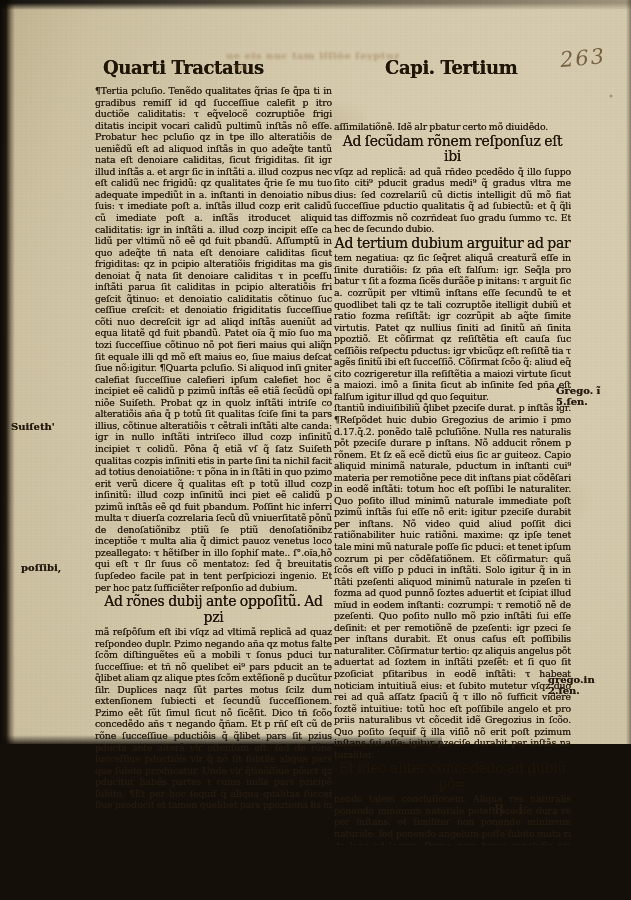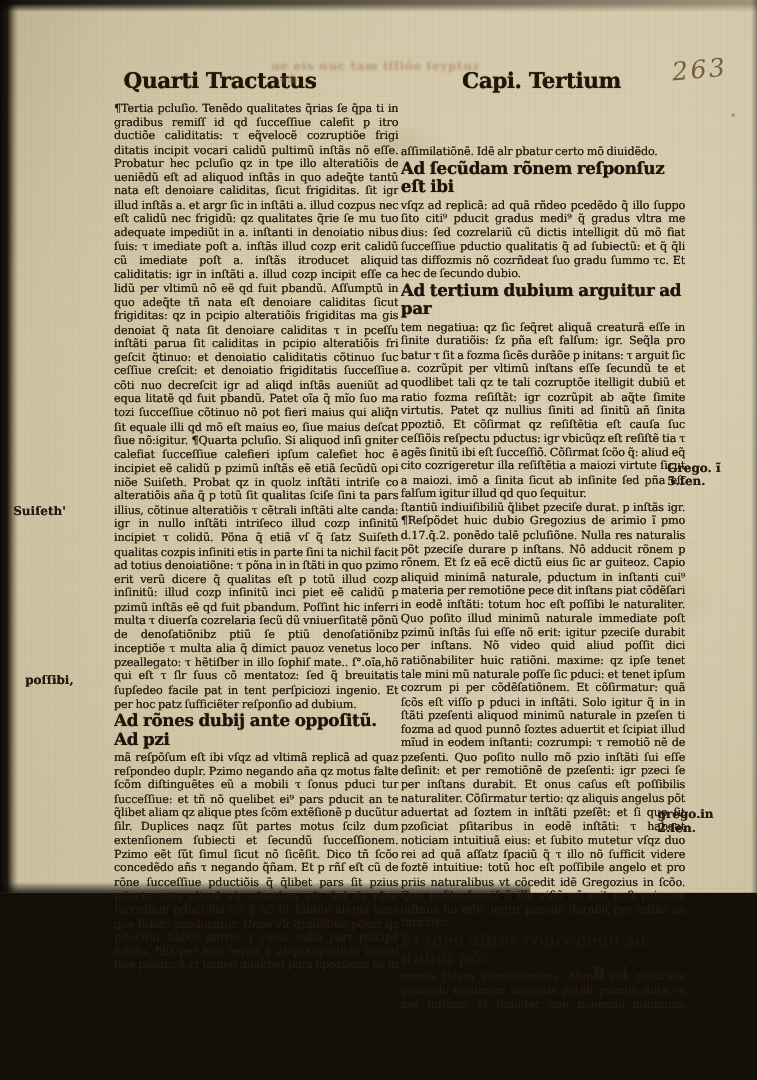--- a/index.html
+++ b/index.html
@@ -42,22 +42,22 @@
     letter-spacing:.5px;}
   .folio{position:absolute;left:560px;top:46px;color:#6b5433;font-size:21px;
     font-style:italic;transform:rotate(-5deg);letter-spacing:2px;opacity:.9;}
 
   .col{position:absolute;width:237px;overflow:hidden;color:#261b10;
     font-size:9.4px;line-height:11.55px;text-align:justify;
     letter-spacing:-0.15px;word-spacing:-0.5px;
     text-shadow:0 0 .45px rgba(38,26,14,.85);}
   #col-left{left:95px;top:85px;height:727px;}
   #col-right{left:334px;top:85px;height:724px;margin-top:36px;}
-  .head{font-size:14px;font-weight:700;line-height:15.5px;letter-spacing:-0.3px;
-    margin:1px 0 1px 0;color:#1e140a;text-align:left;text-shadow:0 0 .6px rgba(30,20,10,.9);}
+  .head{font-size:14px;font-weight:400;line-height:15.5px;letter-spacing:-0.3px;
+    margin:1px 0 1px 0;color:#1e140a;text-align:center;text-shadow:0 0 .6px rgba(30,20,10,.9);}
   .para{margin:0;}
 
   .margin-note{position:absolute;font-size:10px;font-weight:700;color:#241a10;
     line-height:11px;text-shadow:0 0 .4px rgba(36,26,16,.8);margin-top:44px;}
   #mn-suiseth{left:11px;top:377px;}
   #mn-hentisber{left:21px;top:518px;}
   #mn-grego1{left:556px;top:341px;}
   #mn-grego2{left:548px;top:630px;}
 
   .signature{position:absolute;left:494px;top:803px;font-size:12px;font-weight:700;

